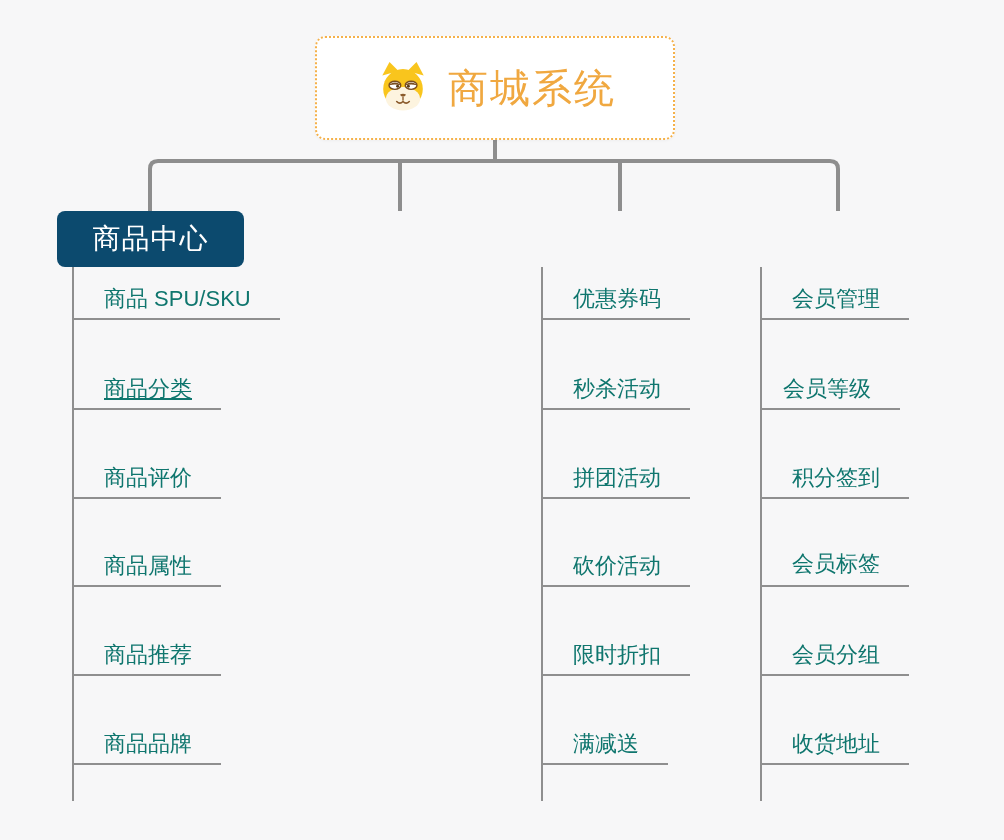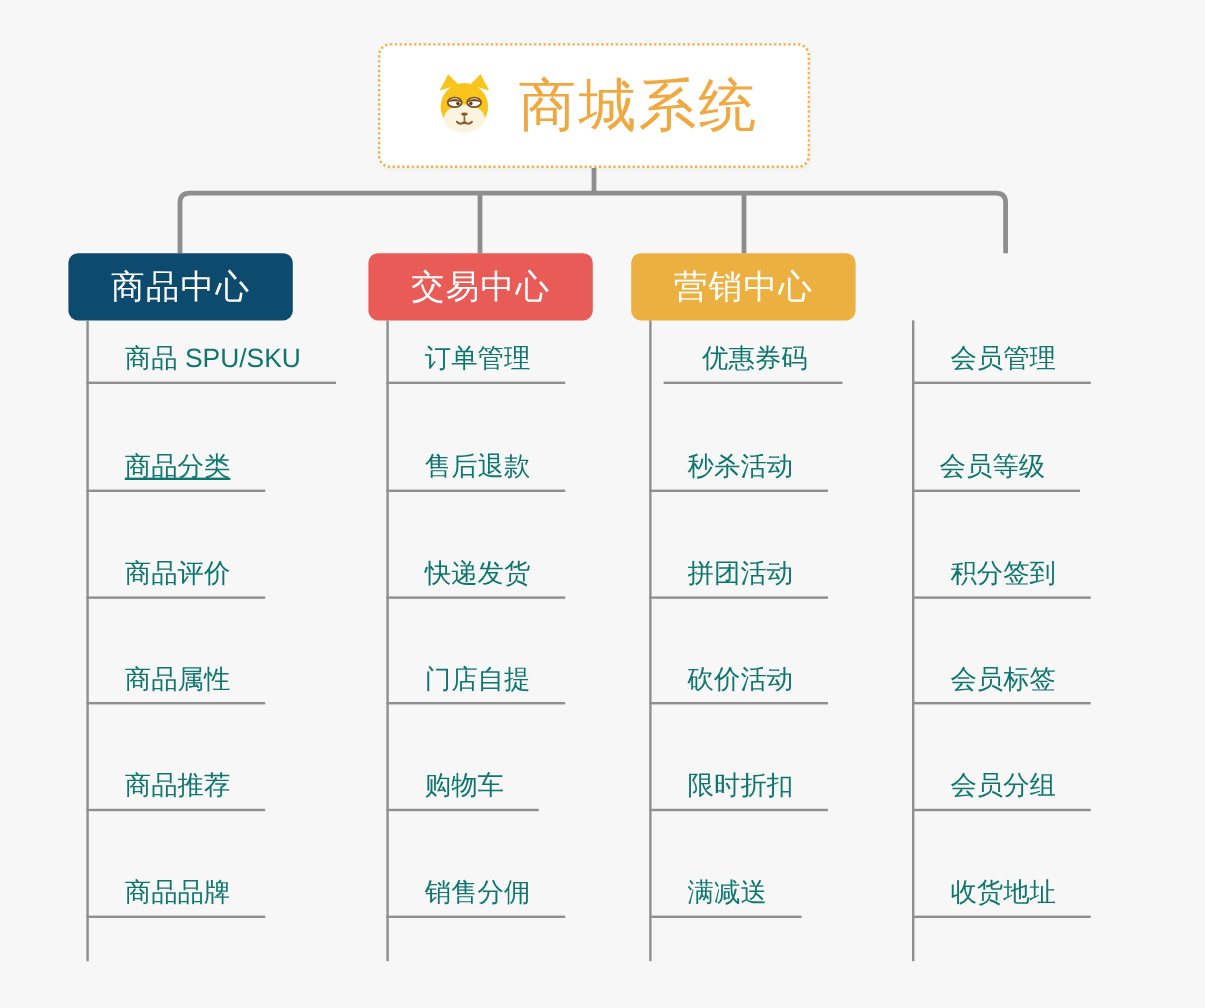--- a/index.html
+++ b/index.html
@@ -31,21 +31,21 @@
     border-radius: 10px;
     display: flex;
     align-items: center;
     justify-content: center;
     gap: 16px;
     box-shadow: 0 1px 3px rgba(0,0,0,0.04);
     cursor: pointer;
   }
   .dog-icon { width: 58px; height: 54px; display: inline-block; }
   .root-title {
-    font-size: 48px;
+    font-size: 40px;
     color: #f0a840;
     letter-spacing: 2px;
     white-space: nowrap;
   }
   
   .branch { position: absolute; top: 211px; width: 240px; height: 600px; }
   .branch-header {
     position: absolute;
     left: 0; top: 0;
     width: 187px; height: 56px;
@@ -119,51 +119,38 @@
     <div class="children">
         <div class="item" style="top: 75px;">商品 SPU/SKU</div>
         <div class="item" style="top: 165px; text-decoration: underline;">商品分类</div>
         <div class="item" style="top: 254px;">商品评价</div>
         <div class="item" style="top: 342px;">商品属性</div>
         <div class="item" style="top: 431px;">商品推荐</div>
         <div class="item" style="top: 520px;">商品品牌</div>
       </div>
   </div>
 
-  <div class="branch" style="left:307px">
-    <div class="branch-header" style="background: rgb(233, 91, 86);">交易中心</div>
+
+  <div class="branch" style="left:526px">
     <div class="trunk"></div>
     <div class="children">
-        <div class="item" style="top: 75px;">订单管理</div>
-        <div class="item" style="top: 165px;">售后退款</div>
-        <div class="item" style="top: 254px;">快递发货</div>
-        <div class="item" style="top: 342px;">门店自提</div>
-        <div class="item" style="top: 431px;">购物车</div>
-        <div class="item" style="top: 520px;">销售分佣</div>
-      </div>
-  </div>
-
-  <div class="branch" style="left:526px">
-    <div class="branch-header" style="background: rgb(236, 176, 65);">营销中心</div>
-    <div class="trunk"></div>
-    <div class="children">
-        <div class="item" style="top: 75px; margin-left: 12px;">优惠券码</div>
+        <div class="item" style="top: 75px;">优惠券码</div>
         <div class="item" style="top: 165px;">秒杀活动</div>
         <div class="item" style="top: 254px;">拼团活动</div>
         <div class="item" style="top: 342px;">砍价活动</div>
         <div class="item" style="top: 431px;">限时折扣</div>
         <div class="item" style="top: 520px;">满减送</div>
       </div>
   </div>
 
   <div class="branch" style="left:745px">
     <div class="trunk"></div>
     <div class="children">
         <div class="item" style="top: 75px;">会员管理</div>
         <div class="item" style="top: 165px; padding-left: 23px;">会员等级</div>
         <div class="item" style="top: 254px;">积分签到</div>
-        <div class="item" style="top: 342px;">会员标签</div>
+        <div class="item" style="top: 342px; font-family: Liberation Mono, monospace;">会员标签</div>
         <div class="item" style="top: 431px;">会员分组</div>
         <div class="item" style="top: 520px;">收货地址</div>
       </div>
   </div>
 
 </div>
 
 </body></html>

